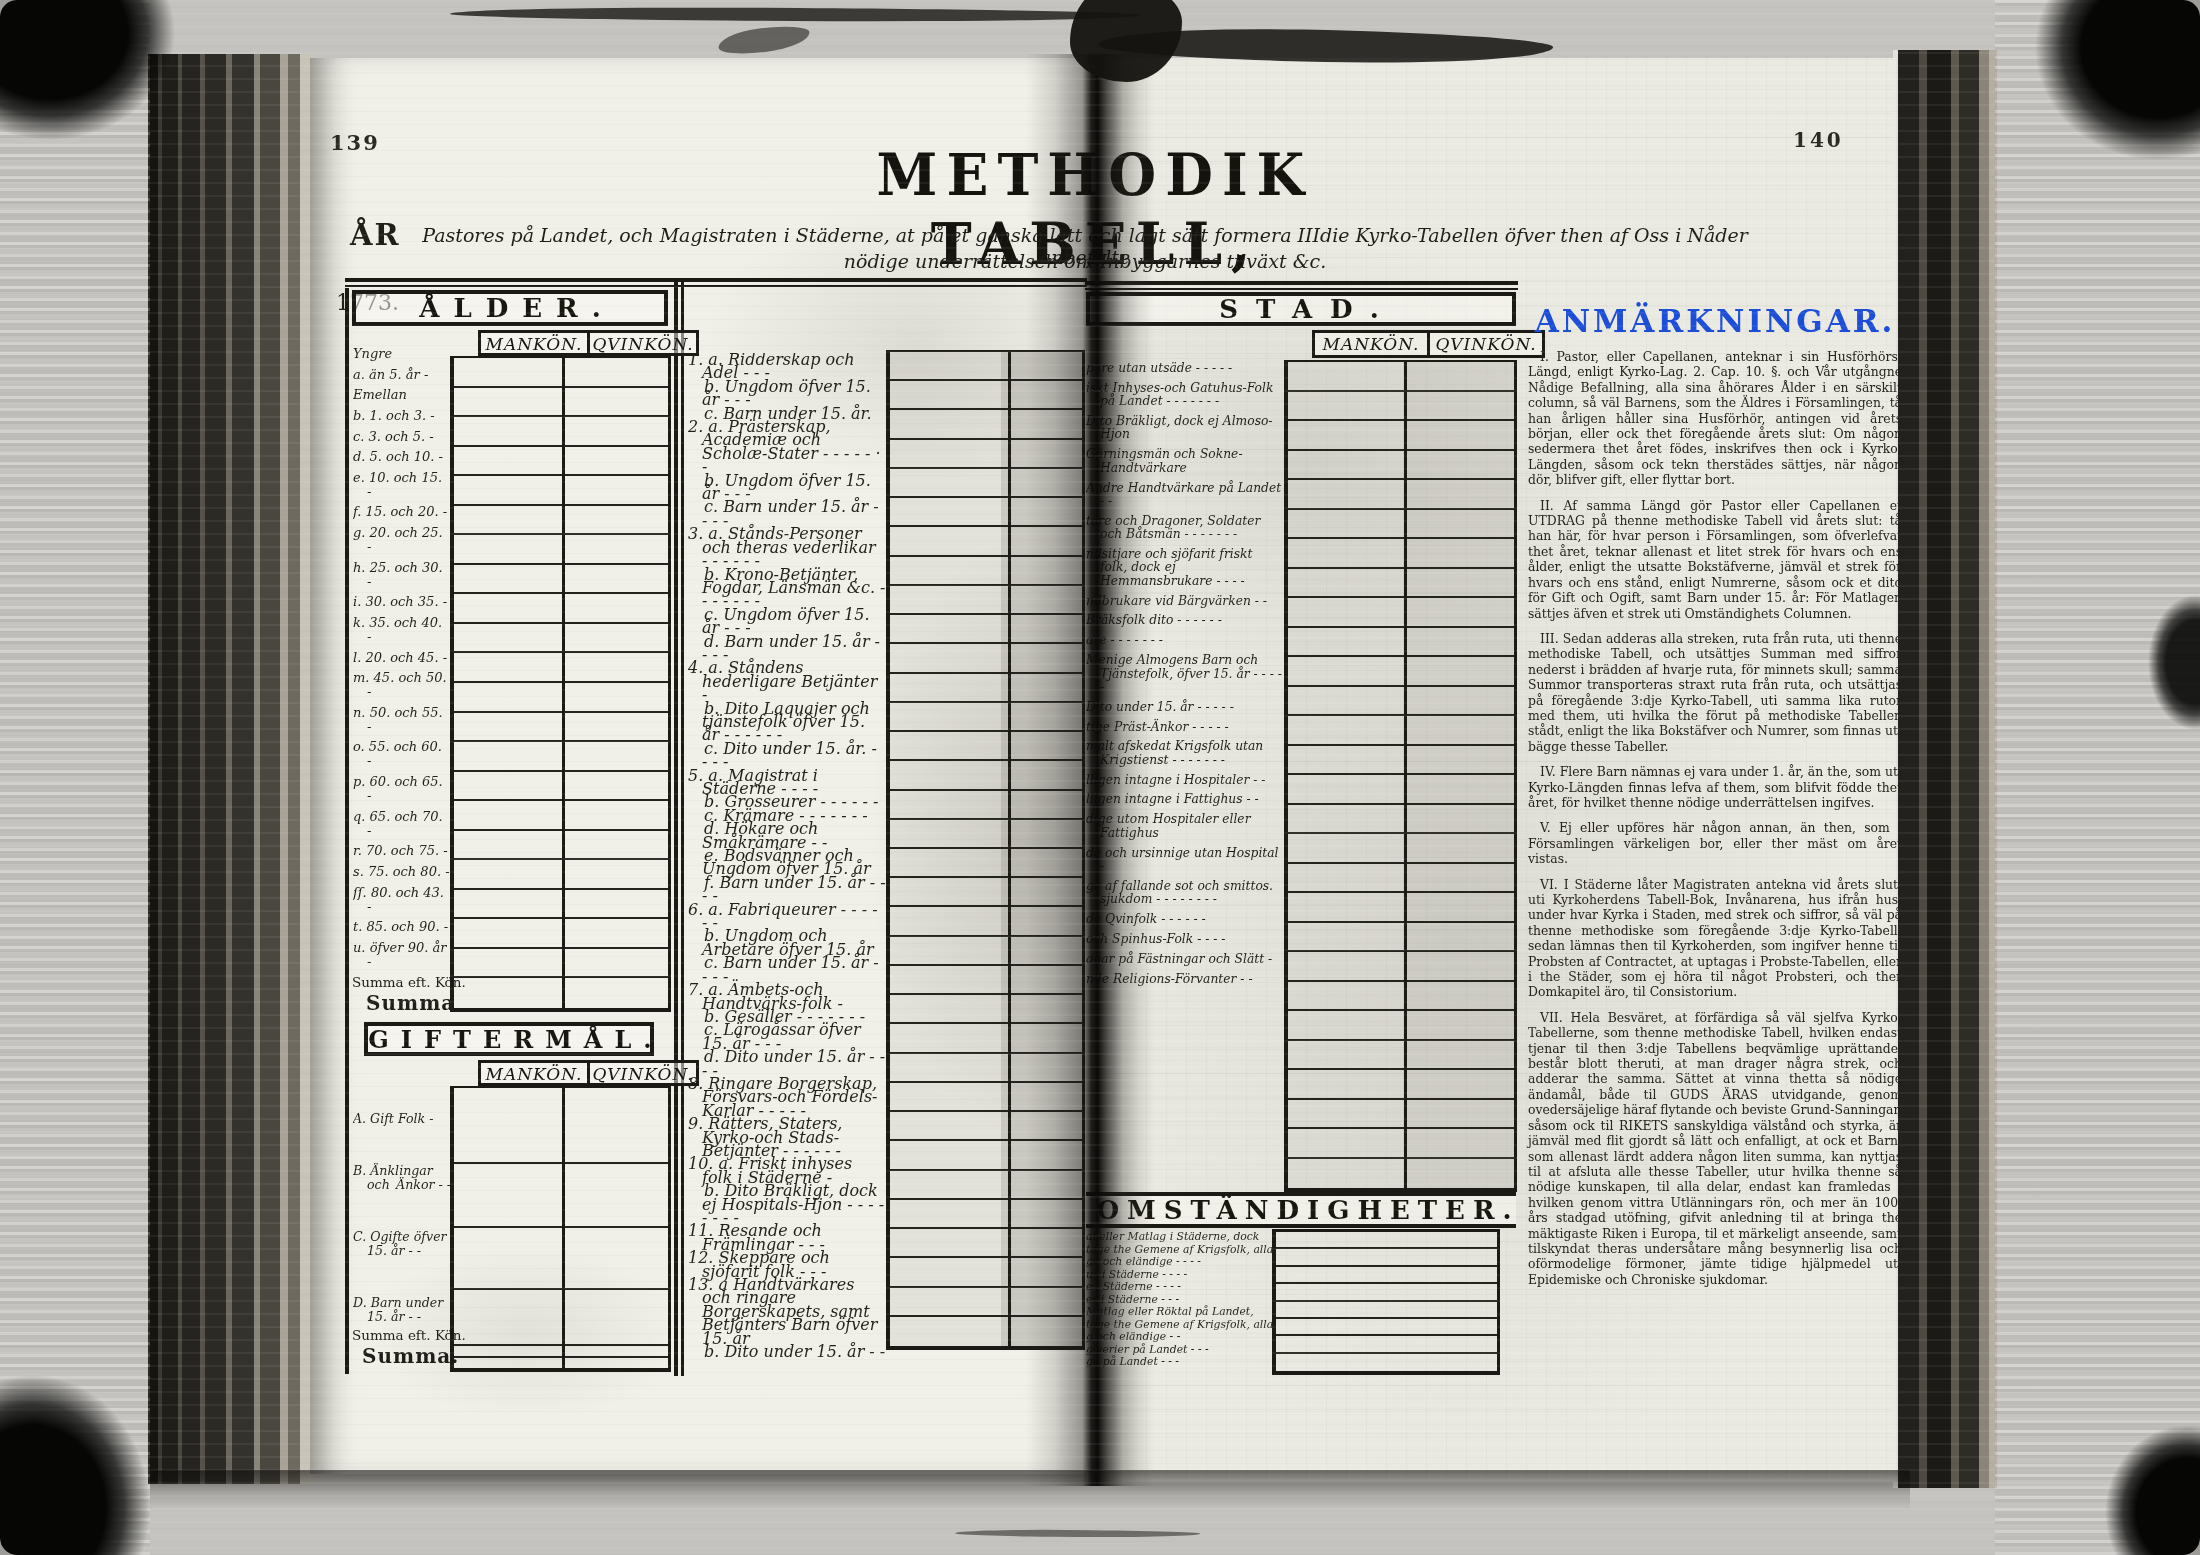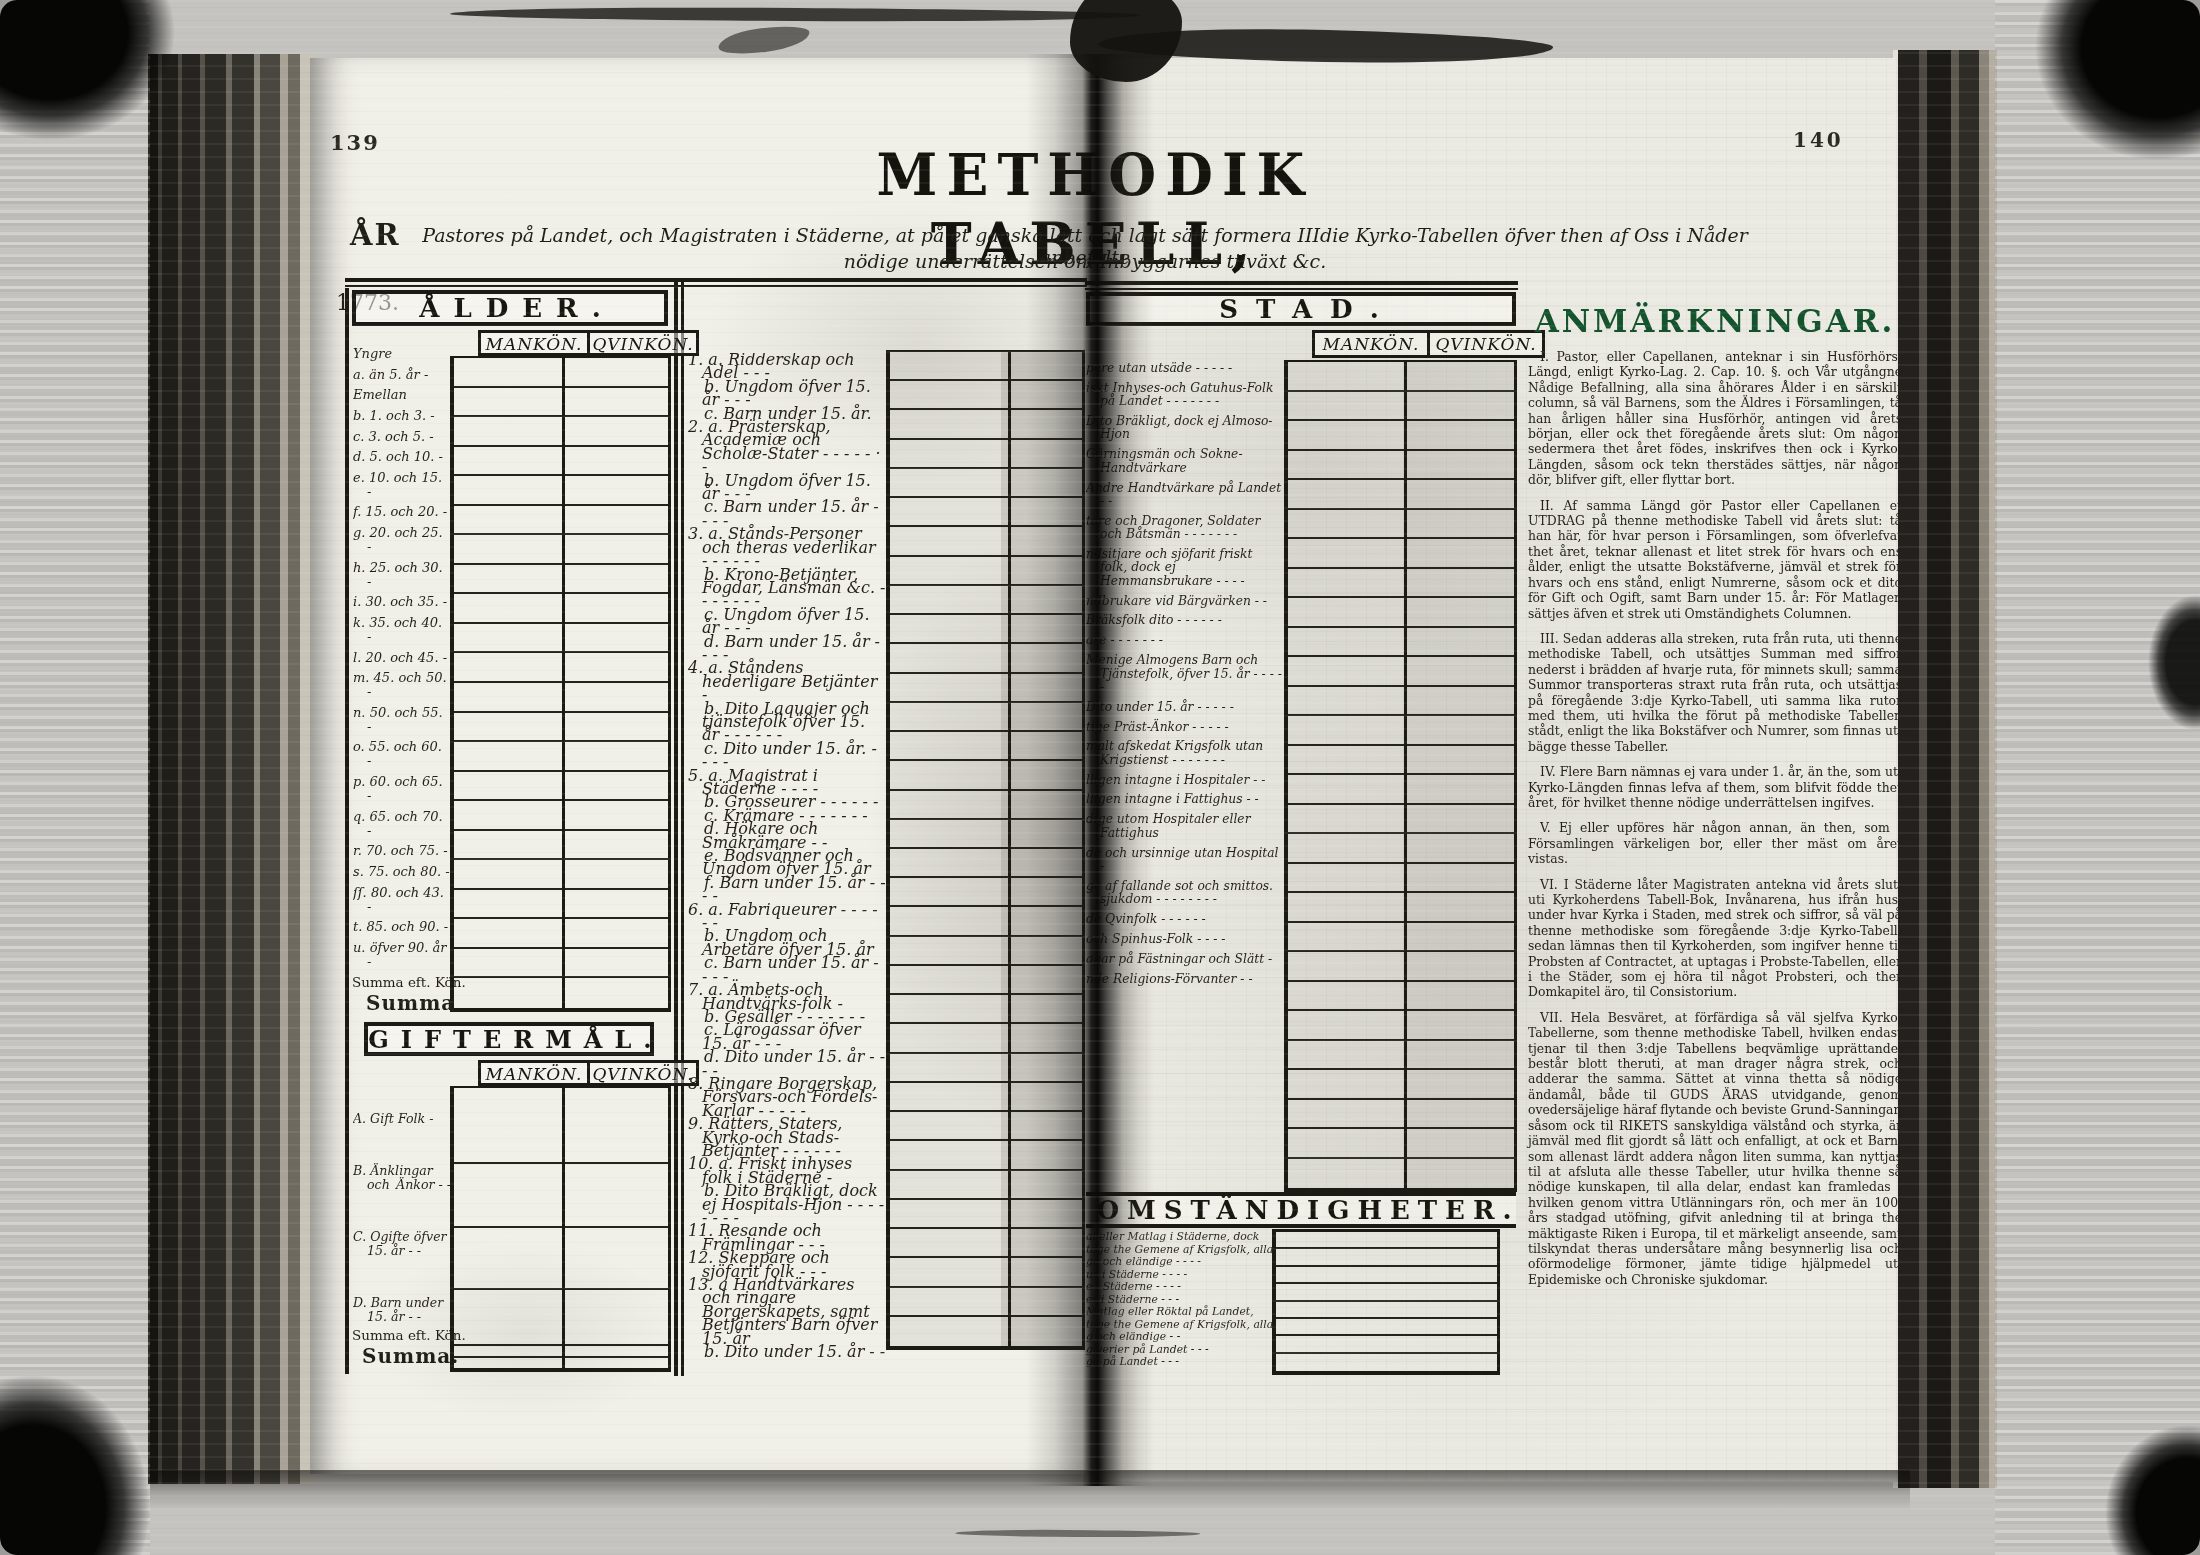--- a/index.html
+++ b/index.html
@@ -68,21 +68,21 @@
   .stack{position:absolute;z-index:4;display:flex;flex-direction:column;justify-content:space-between;overflow:hidden;}
   .stack .li{font-style:italic;padding-left:14px;text-indent:-14px;color:#211f18;}
   .age-stack .li{font-size:13px;line-height:14px;}
   .gm-stack .li{font-size:12.6px;line-height:13.8px;}
   .cat-stack .li{font-size:16px;line-height:13.4px;}
   .stad-stack .li{font-size:12.3px;line-height:13.4px;}
   .omst-stack .li{font-size:10.8px;line-height:12.4px;white-space:nowrap;}
   .summa-s{font-size:13.5px;}
   .summa-b{font-size:20px;font-weight:bold;letter-spacing:1px;}
 
-  .anm-h{left:1528px;top:303px;width:374px;text-align:center;font-size:31px;font-weight:bold;letter-spacing:3px;color:#14532d;}
+  .anm-h{left:1528px;top:303px;width:374px;text-align:center;font-size:31px;font-weight:bold;letter-spacing:3px;color:#1d4ed8;}
   .anm{left:1528px;top:349px;width:374px;}
   .anm p{margin:0 0 10px 0;font-size:12.4px;line-height:15.4px;text-align:justify;text-indent:12px;color:#24221b;}
 </style>
 </head>
 <body>
 
 <div class="stage">
 
   <div class="spine-left"></div>
   <div class="page-left"></div>

